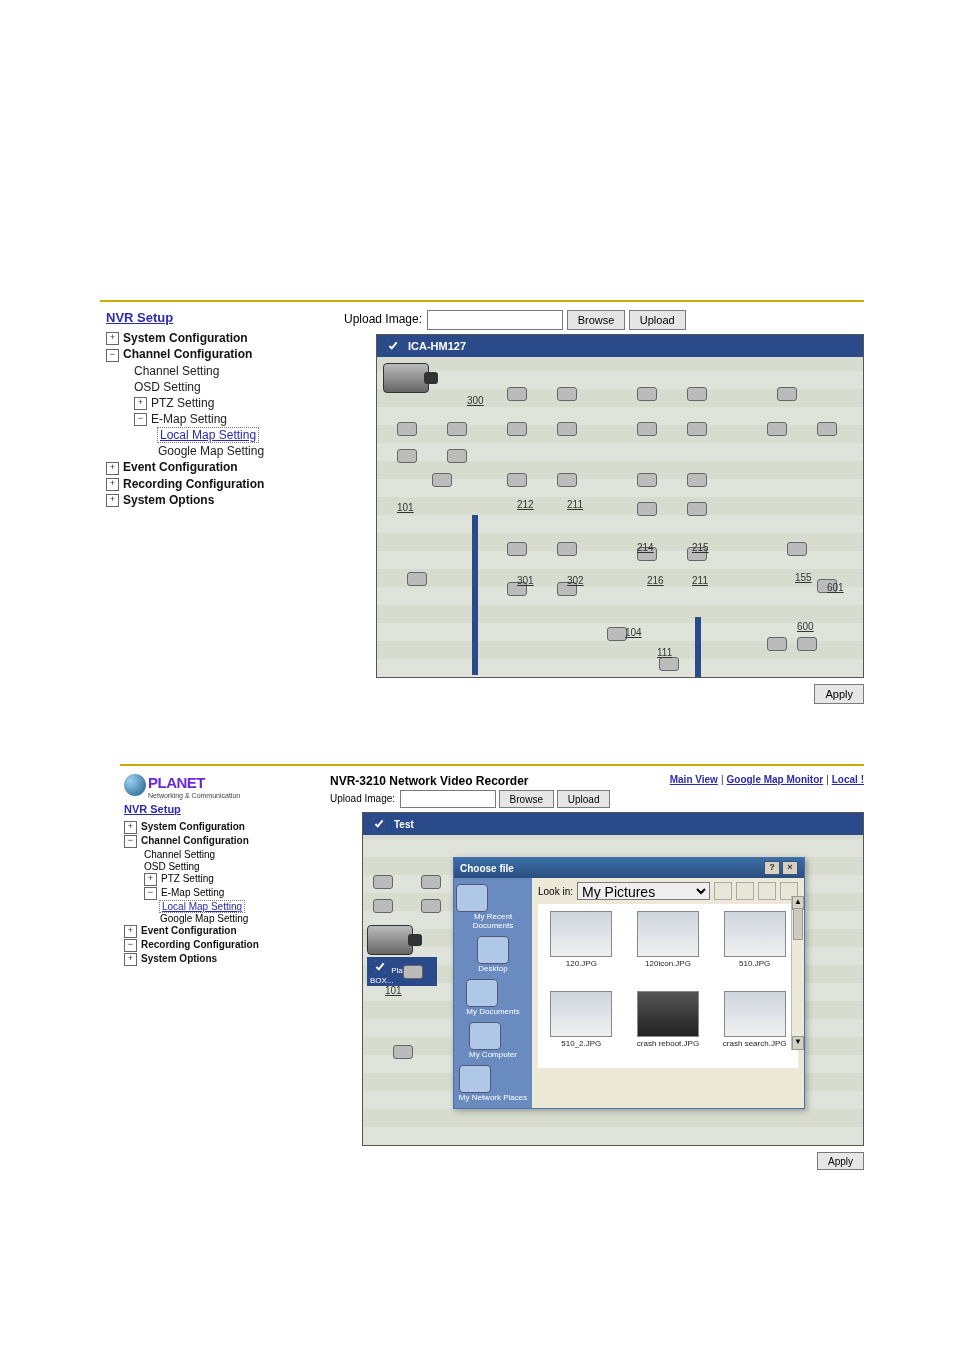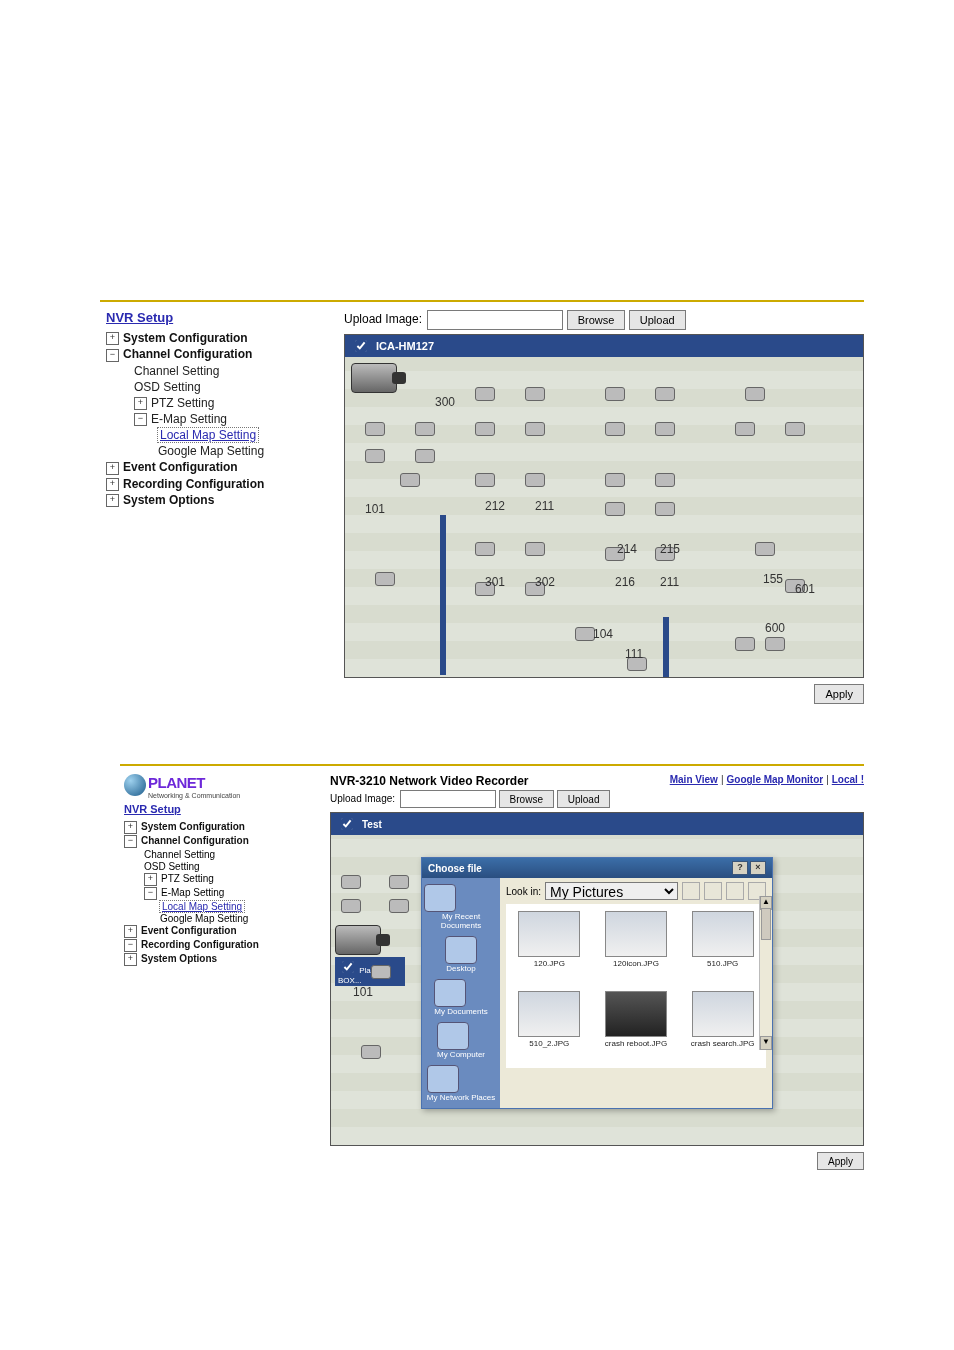--- a/index.html
+++ b/index.html
@@ -37,39 +37,39 @@
   .bold { font-weight: bold; color:#111; }
   .ind1 { padding-left: 28px; }
   .ind3 { padding-left: 52px; }
   .link-selected { color:#2a2ab0; text-decoration: underline; outline:1px dotted #777; padding:0 2px; }
   .link-sub { color:#222; }
   .main-area { flex:1; padding-top:4px; }
   .upload-row { margin-bottom:4px; }
   .upload-row label { margin-right:2px; }
   .txt { border:1px solid #7a7a7a; height:16px; width:130px; vertical-align:middle; }
   .btn { border:1px solid #7a7a7a; background:#e6e6e6; height:20px; padding:0 10px; font-size:11px; vertical-align:middle; cursor:pointer; }
-  .map-wrap { border:1px solid #555; position:relative; background:#22c55e; }
+  .map-wrap { border:1px solid #555; position:relative; background:#22c55e;margin-left:32px; }
   .titlebar { background:#2a4a8a; color:#fff; font-weight:bold; font-size:11px; padding:2px 6px; display:flex; align-items:center; gap:6px;}
   .chk { width:12px; height:12px; accent-color:#2a4a8a; }
   .floorplan {
     height: 320px;
     background:
       repeating-linear-gradient(0deg, #dfe3d9, #dfe3d9 18px, #d8dccf 18px, #d8dccf 36px),
       repeating-linear-gradient(90deg, rgba(0,0,0,0.04), rgba(0,0,0,0.04) 40px, rgba(0,0,0,0) 40px, rgba(0,0,0,0) 80px);
     position:relative;
     overflow:hidden;
   }
   .camera-icon {
     position:absolute;
     width:18px; height:12px;
     background:#bbb;
     border:1px solid #666;
     border-radius:3px;
   }
-  .room-label { position:absolute; font-size:12px; color:#333; }
+  .room-label { position:absolute; font-size:10px; color:#333;text-decoration:underline; }
   .vbar { position:absolute; width:6px; background:#2a4a8a; }
   .apply-row { text-align:right; margin-top:6px; }
 
   
   .panel2 {
     border-top: 2px solid #ccaa00;
     margin: 0 90px 20px 120px;
     display:flex;
     align-items:flex-start;
     padding-top:4px;
@@ -201,21 +201,21 @@
         <div class="camera-icon" style="left:180px;top:225px"></div>
         <div class="camera-icon" style="left:440px;top:222px"></div>
         <div class="camera-icon" style="left:230px;top:270px"></div>
         <div class="camera-icon" style="left:282px;top:300px"></div>
         <div class="camera-icon" style="left:390px;top:280px"></div>
         <div class="camera-icon" style="left:420px;top:280px"></div>
 
         <span class="room-label" style="left:20px;top:145px">101</span>
         <span class="room-label" style="left:140px;top:142px">212</span>
         <span class="room-label" style="left:190px;top:142px">211</span>
-        <span class="room-label" style="left:272px;top:185px">214</span>
+        <span class="room-label" style="left:260px;top:185px">214</span>
         <span class="room-label" style="left:315px;top:185px">215</span>
         <span class="room-label" style="left:140px;top:218px">301</span>
         <span class="room-label" style="left:190px;top:218px">302</span>
         <span class="room-label" style="left:270px;top:218px">216</span>
         <span class="room-label" style="left:315px;top:218px">211</span>
         <span class="room-label" style="left:280px;top:290px">111</span>
         <span class="room-label" style="left:248px;top:270px">104</span>
         <span class="room-label" style="left:418px;top:215px">155</span>
         <span class="room-label" style="left:450px;top:225px">601</span>
         <span class="room-label" style="left:420px;top:264px">600</span>

